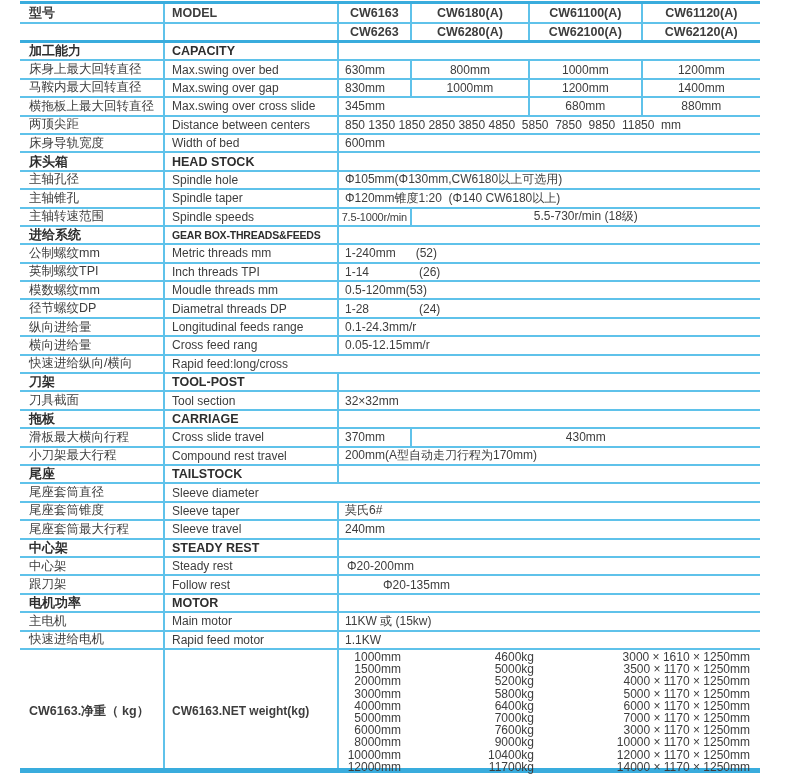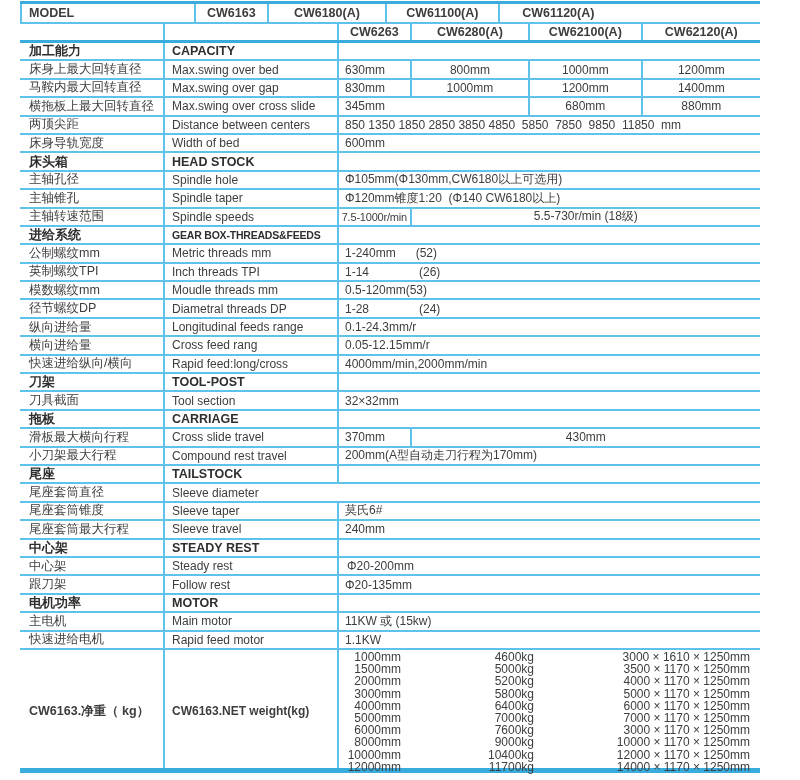--- a/index.html
+++ b/index.html
@@ -67,20 +67,21 @@
     font-size:12px;line-height:12.2px;text-align:right;white-space:pre;
   }
 </style>
 </head>
 <body>
 
 <div class="page">
   <div class="spec-table">
     <div id="thead">
         <div class="t-row hrow">
+          <div class="c-zh">型号</div>
           <div class="c-en">MODEL</div>
           <div class="c-vals">
             <div class="v-cell" style="width: 71px;">CW6163</div>
             <div class="v-cell bl" style="width: 119px;">CW6180(A)</div>
             <div class="v-cell bl" style="width: 113px;">CW61100(A)</div>
             <div class="v-cell bl" style="width: 120px;">CW61120(A)</div>
           </div>
         </div>
         <div class="t-row hrow hrow2">
           <div class="c-zh"></div>
@@ -219,23 +220,20 @@
         <div class="t-row">
           <div class="c-zh">横向进给量</div>
           <div class="c-en">Cross feed rang</div>
           <div class="c-vals">
             <div class="v-cell left" style="width: 423px;">0.05-12.15mm/r</div>
           </div>
         </div>
         <div class="t-row">
           <div class="c-zh">快速进给纵向/横向</div>
           <div class="c-en">Rapid feed:long/cross</div>
-          <div class="c-vals">
-            <div class="v-cell left" style="width: 423px;">4000mm/min,2000mm/min</div>
-          </div>
         </div>
         <div class="t-row section">
           <div class="c-zh">刀架</div>
           <div class="c-en">TOOL-POST</div>
           <div class="c-vals">
             <div class="v-cell" style="width: 423px;"></div>
           </div>
         </div>
         <div class="t-row">
           <div class="c-zh">刀具截面</div>
@@ -302,21 +300,21 @@
           <div class="c-zh">中心架</div>
           <div class="c-en">Steady rest</div>
           <div class="c-vals">
             <div class="v-cell left" style="width: 423px; padding-left: 8px;">Φ20-200mm</div>
           </div>
         </div>
         <div class="t-row">
           <div class="c-zh">跟刀架</div>
           <div class="c-en">Follow rest</div>
           <div class="c-vals">
-            <div class="v-cell left" style="width: 423px;">Φ20-135mm</div>
+            <div class="v-cell left" style="width: 423px; margin-left: 38px;">Φ20-135mm</div>
           </div>
         </div>
         <div class="t-row section">
           <div class="c-zh">电机功率</div>
           <div class="c-en">MOTOR</div>
           <div class="c-vals">
             <div class="v-cell" style="width: 423px;"></div>
           </div>
         </div>
         <div class="t-row">

